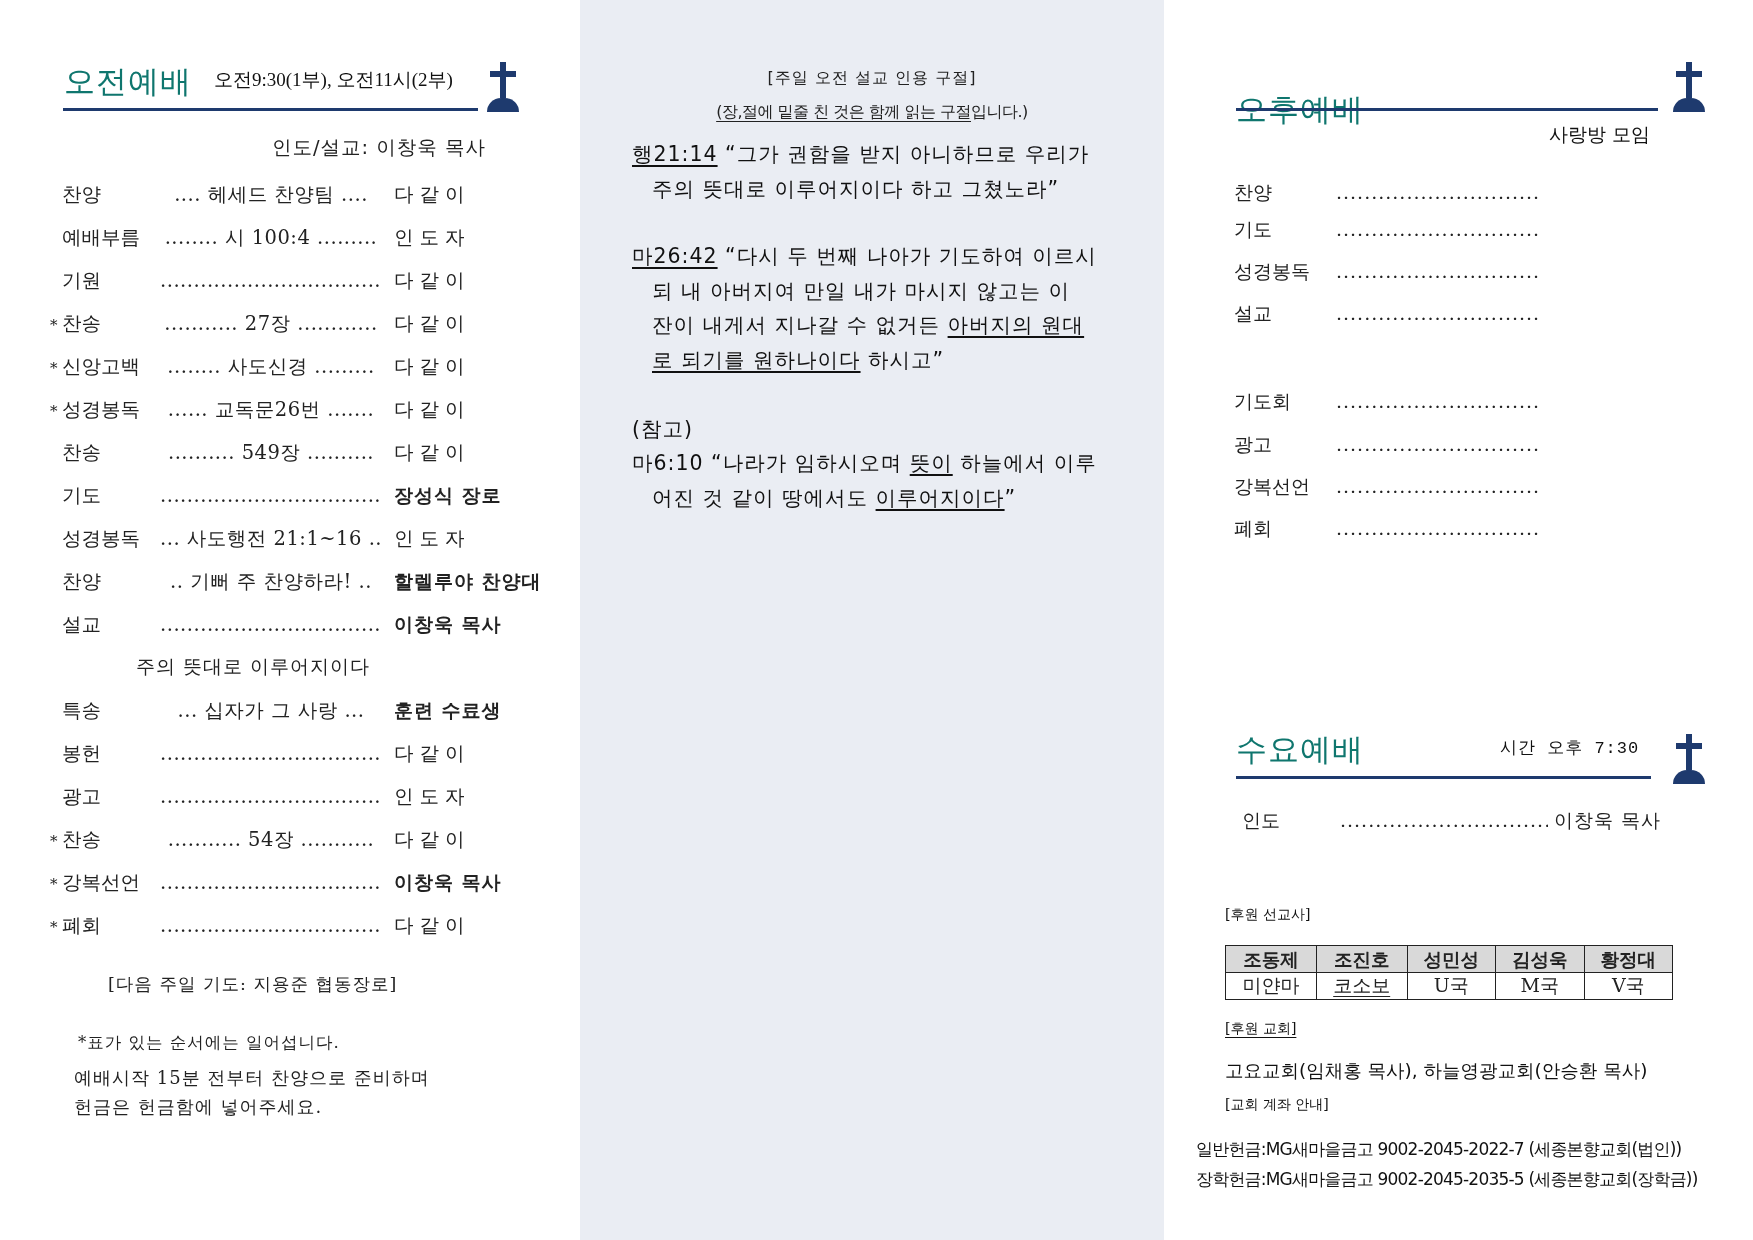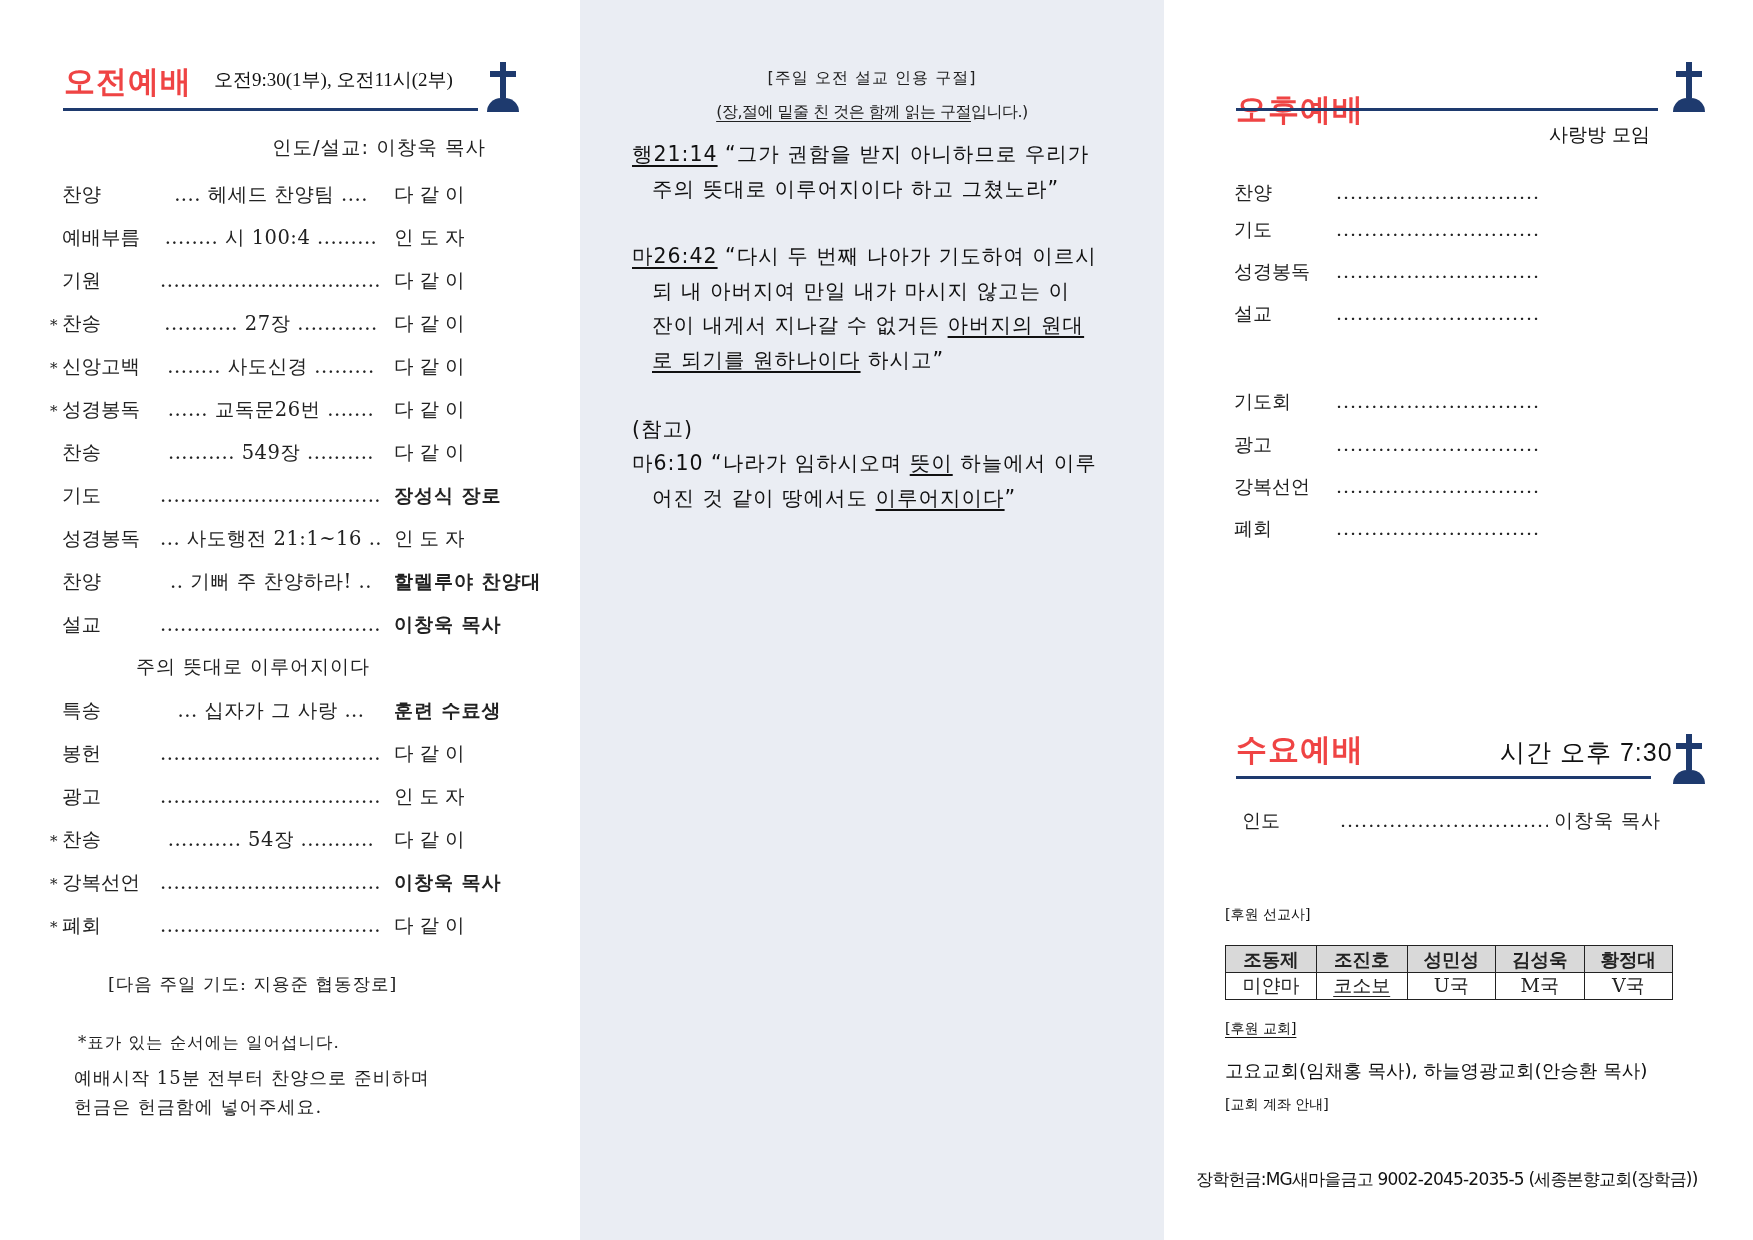--- a/index.html
+++ b/index.html
@@ -6,21 +6,21 @@
   html, body { width: 1753px; height: 1240px; background: #ffffff; overflow: hidden; }
   body { position: relative; font-family: "DejaVu Serif", "Liberation Serif", serif; color: #222; }
 
   .panel { position: absolute; top: 0; height: 1240px; }
   #left { left: 0; width: 578px; }
   #mid { left: 580px; width: 584px; background: #eaedf3; }
   #right { left: 1164px; width: 589px; }
 
   
   .sec-head { position: absolute; display: flex; align-items: flex-end; }
-  .sec-title { font-family: "DejaVu Sans", sans-serif; font-weight: bold; color: #ef4444; font-size: 31px; letter-spacing: 1px; line-height: 1; }
+  .sec-title { font-family: "DejaVu Sans", sans-serif; font-weight: normal; color: #0f766e; font-size: 31px; letter-spacing: 1px; line-height: 1; }
   .sec-sub { font-family: "Liberation Serif", serif; font-size: 19px; color: #111; margin-left: 22px; margin-bottom: 4px; }
   .sec-rule { position: absolute; height: 3px; background: #1e3a6e; }
   .cross { position: absolute; width: 36px; height: 50px; }
   .cross .v { position: absolute; left: 15px; top: 0; width: 6px; height: 36px; background: #1e3a6e; }
   .cross .h { position: absolute; left: 5px; top: 9px; width: 26px; height: 6px; background: #1e3a6e; }
   .cross .dome { position: absolute; left: 2px; top: 36px; width: 32px; height: 14px; background: #1e3a6e; border-radius: 16px 16px 0 0; }
 
   
   .row { position: absolute; display: flex; align-items: baseline; font-size: 19.5px; white-space: nowrap; }
   .row .star { width: 12px; font-size: 15px; display: inline-block; }
@@ -253,21 +253,21 @@
       </div>
       <div class="rrow" style="left: 70px; top: 516px;">
         <span class="lbl">폐회</span>
         <span class="dots">...................................................</span>
       </div>
     </div>
 
   <div class="sec-head" style="left:72px; top:734px;">
     <span class="sec-title">수요예배</span>
   </div>
-  <div class="subhead" style="left:336px; top:736px; font-size:25px; font-family:Liberation Sans, sans-serif; letter-spacing:1px;">시간 오후 7:30</div>
+  <div class="subhead" style="left:336px; top:736px; font-size:17px; font-family:Liberation Mono, monospace; letter-spacing:1px;">시간 오후 7:30</div>
   <div class="sec-rule" style="left:72px; top:776px; width:415px;"></div>
   <div class="cross" style="left:507px; top:734px;">
     <div class="v"></div>
       <div class="h"></div>
       <div class="dome"></div>
   </div>
   <div class="rrow" style="left:78px; top:808px;">
     <span class="lbl" style="width:76px;">인도</span>
     <span class="dots" style="width:208px; margin-left:22px;">.......................................</span>
     <span style="margin-left:6px; letter-spacing:1px;">이창욱 목사</span>
@@ -290,14 +290,15 @@
           <td>M국</td>
           <td>V국</td>
         </tr>
   </tbody>
     </table>
 
   <div class="subhead" style="left:61px; top:1020px;"><span class="u">[후원 교회]</span></div>
   <div class="subhead" style="left:61px; top:1058px; font-size:18.5px; font-family:'DejaVu Sans',sans-serif;">고요교회(임채홍 목사), 하늘영광교회(안승환 목사)</div>
 
   <div class="subhead" style="left:61px; top:1096px;">[교회 계좌 안내]</div>
+  <div class="acct" style="top:1138px;">일반헌금:MG새마을금고 9002-2045-2022-7 (세종본향교회(법인))</div>
   <div class="acct" style="top:1168px;">장학헌금:MG새마을금고 9002-2045-2035-5 (세종본향교회(장학금))</div>
 </section>
 
 </body></html>

